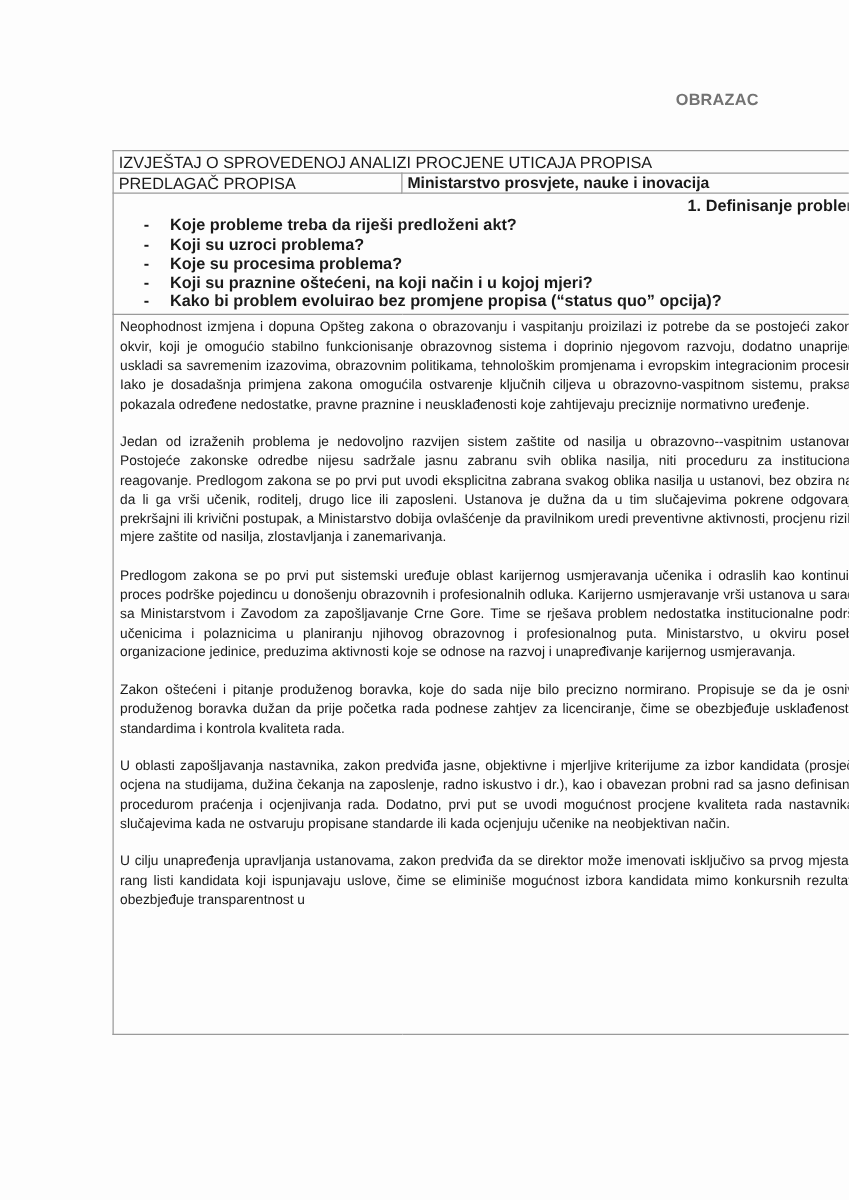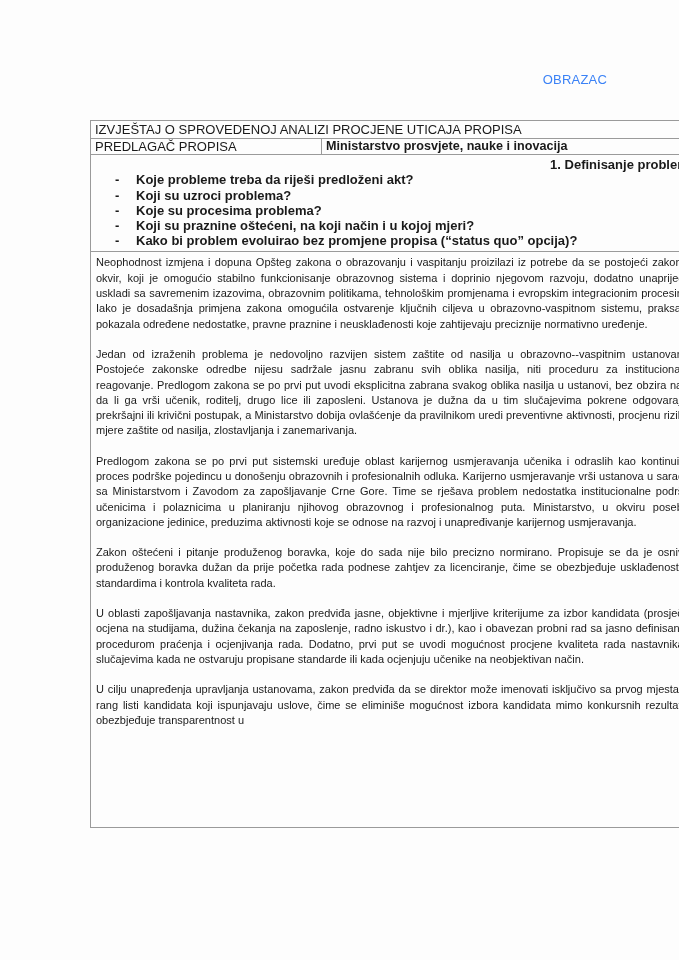--- a/index.html
+++ b/index.html
@@ -2,21 +2,21 @@
 <html><head>
 <meta charset="utf-8">
 <style>
   html, body { margin: 0; padding: 0; }
   body {
     width: 679px; height: 960px; background: #fdfdfd; position: relative;
     font-family: "Liberation Sans", sans-serif; color: #1a1a1a; overflow: hidden;
   }
   .page-label {
     position: absolute; top: 72px; right: 72px;
-    font-weight: normal; font-size: 13px; letter-spacing: 0.2px; color: #3b82f6;
+    font-weight: bold; font-size: 13px; letter-spacing: 0.2px; color: #737373;
   }
   .form-table {
     position: absolute; left: 62px; top: 120px; width: 611px;
     border-collapse: collapse; font-size: 12.6px; line-height: 15.2px; margin-left: 28px;
   }
   .form-table td {
     border: 1px solid #9a9a9a; padding: 0 4px; vertical-align: middle;
   }
   .form-table .title-cell { font-size: 13px; height: 16px; padding-top: 1px; }
   .form-table .label-cell { width: 222px; font-size: 13px; }

